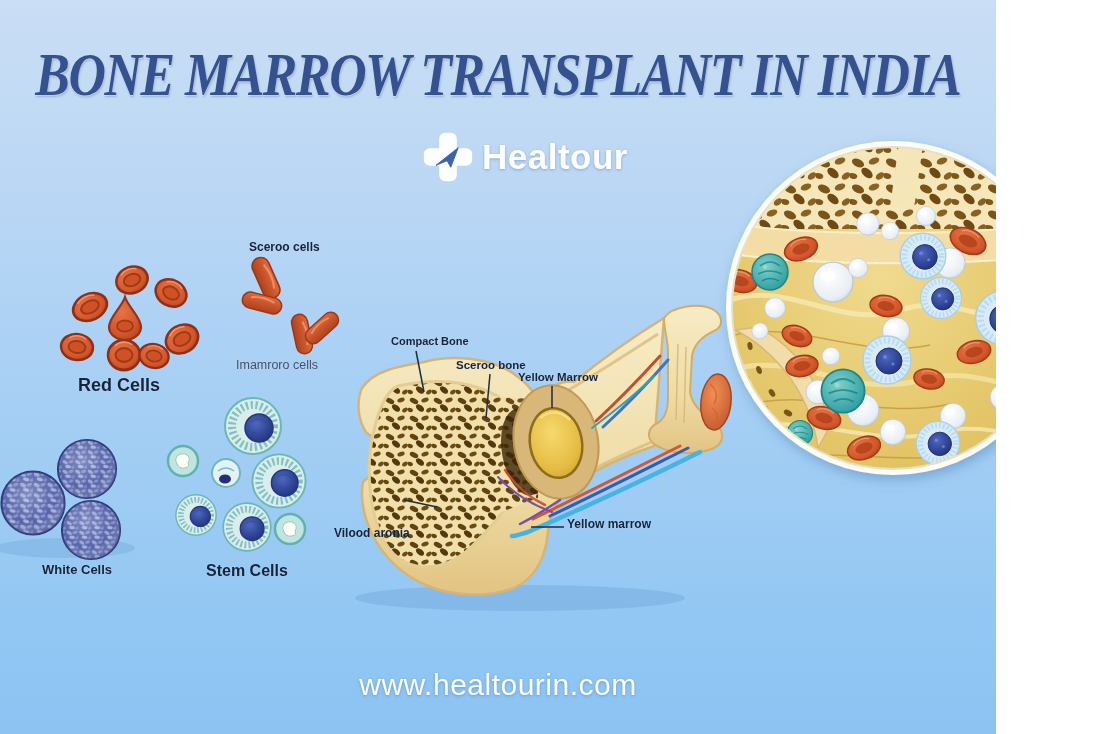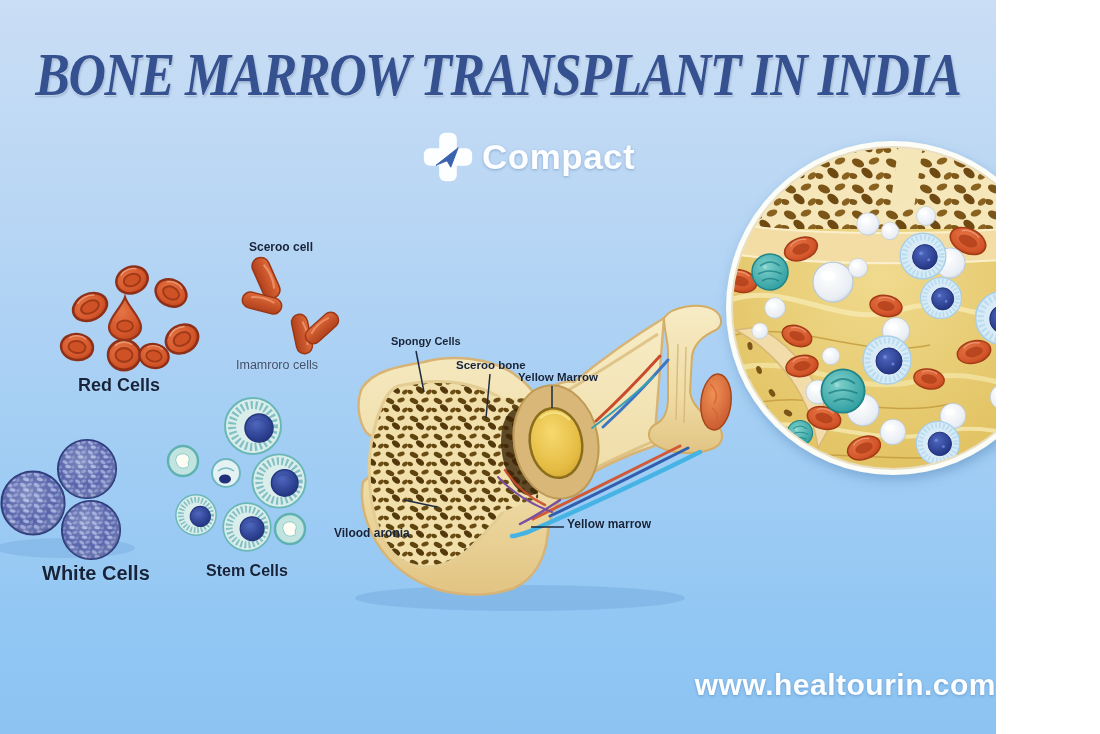--- a/index.html
+++ b/index.html
@@ -27,42 +27,42 @@
   .logo .brand{
     color:#fdfeff;font-weight:700;font-size:35px;letter-spacing:.5px;
     text-shadow:0 1px 3px rgba(40,80,140,.35);
   }
   .lbl{
     position:absolute;color:#16233b;font-weight:700;white-space:nowrap;
     text-shadow:0 0 2px rgba(220,235,250,.4);
   }
   .lbl.muted{color:#44506b;font-weight:400;}
   .footer{
-    position:absolute;left:0;right:0;top:668px;text-align:right;
-    color:#fdfeff;font-weight:700;font-size:30px;letter-spacing:.5px;
+    position:absolute;left:0;right:0;top:668px;text-align:center;
+    color:#fdfeff;font-weight:400;font-size:30px;letter-spacing:.5px;
     text-shadow:0 1px 3px rgba(40,80,140,.35);
   }
   svg.art{position:absolute;left:0;top:0;}
 </style>
 </head>
 <body>
 
 <div class="canvas">
 
   <h1 class="title"><span>BONE MARROW TRANSPLANT IN INDIA</span></h1>
 
   <div class="logo">
     <svg width="52" height="56" viewBox="-28 -28 56 56">
       <g>
         <rect x="-26" y="-9.5" width="52" height="19" rx="6.5" fill="#fdfeff"></rect>
         <rect x="-9.5" y="-26" width="19" height="52" rx="6.5" fill="#fdfeff"></rect>
         <path d="M -13,9 L 11,-10 L 3,11 L -1,4 Z M -1,4 L 5,-2" fill="#3a63ae" stroke="#3a63ae" stroke-width="1"></path>
       </g>
     </svg>
-    <span class="brand">Compact</span>
+    <span class="brand">Healtour</span>
   </div>
 
   <svg class="art" width="1100" height="734" viewBox="0 0 1100 734">
     <defs>
       <radialGradient id="rbcG" cx="40%" cy="35%" r="75%">
         <stop offset="0%" stop-color="#e57445"></stop>
           <stop offset="70%" stop-color="#d35529"></stop>
           <stop offset="100%" stop-color="#b5411c"></stop>
       </radialGradient>
       <linearGradient id="beanG" x1="0" y1="0" x2="0" y2="1">
@@ -361,25 +361,25 @@
           <use href="#symBlue" transform="translate(941,298) scale(0.85)"></use>
           <use href="#symBlue" transform="translate(1002,318) scale(1.1)"></use>
           <use href="#symBlue" transform="translate(887,360)"></use>
           <use href="#symBlue" transform="translate(938,443) scale(0.9)"></use>
         </g>
       </g>
       <circle cx="893" cy="308" r="161" fill="none" stroke="#e9dfc2" stroke-width="2"></circle>
     </g>
   </svg>
 
-  <div class="lbl" style="left:249px;top:240px;font-size:12px;">Sceroo cell</div>
+  <div class="lbl" style="left:249px;top:240px;font-size:12px;">Sceroo cells</div>
   <div class="lbl muted" style="left:236px;top:358px;font-size:12.5px;">Imamroro cells</div>
   <div class="lbl" style="left:78px;top:375px;font-size:18px;">Red Cells</div>
-  <div class="lbl" style="left:42px;top:562px;font-size:20px;">White Cells</div>
+  <div class="lbl" style="left:42px;top:562px;font-size:13px;">White Cells</div>
   <div class="lbl" style="left:206px;top:562px;font-size:16px;">Stem Cells</div>
-  <div class="lbl" style="left:391px;top:335px;font-size:11px;">Spongy Cells</div>
+  <div class="lbl" style="left:391px;top:335px;font-size:11px;">Compact Bone</div>
   <div class="lbl" style="left:456px;top:359px;font-size:11.5px;">Sceroo bone</div>
   <div class="lbl" style="left:518px;top:371px;font-size:11.5px;">Yellow Marrow</div>
   <div class="lbl" style="left:334px;top:490px;font-size:12px;margin-top:36px;">Vilood aronia</div>
   <div class="lbl" style="left:567px;top:517px;font-size:12px;">Yellow marrow</div>
 
   <div class="footer">www.healtourin.com</div>
 </div>
 
 </body></html>

